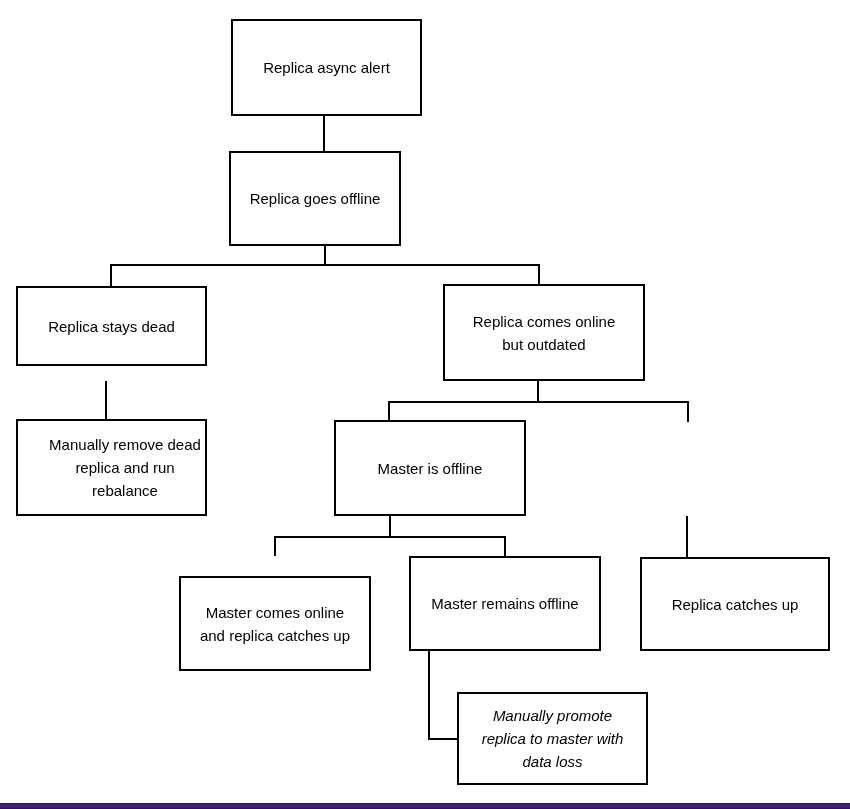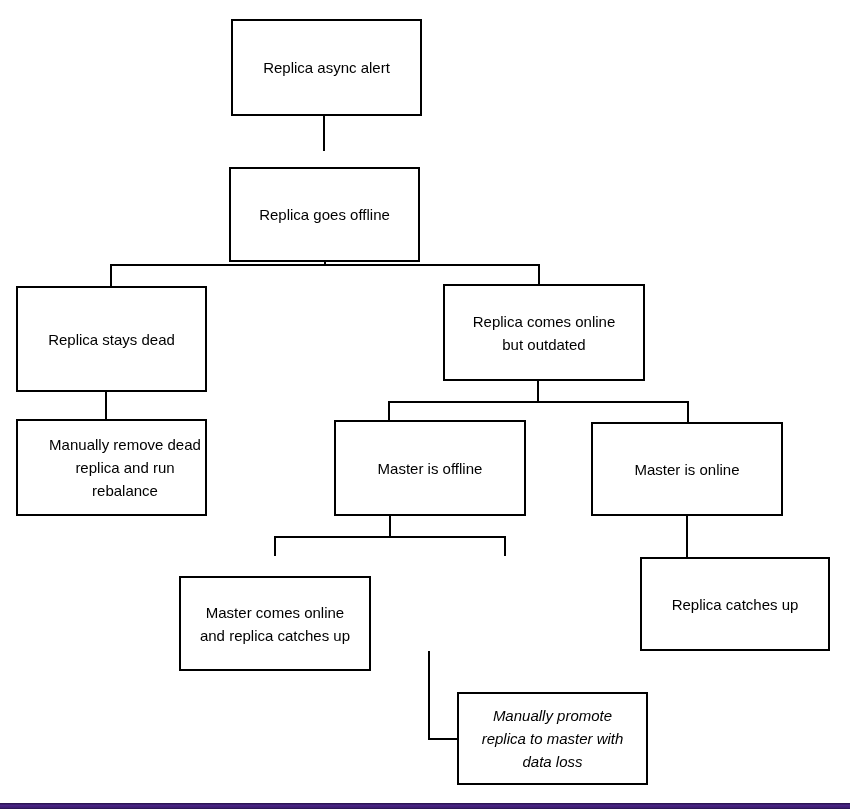--- a/index.html
+++ b/index.html
@@ -54,52 +54,52 @@
 </style>
 </head>
 <body>
 
 <div id="canvas">
 
   <div class="node" style="left:231px; top:19px; width:191px; height:97px;">
     <span>Replica async alert</span>
   </div>
 
-  <div class="node" style="left:229px; top:167px; width:191px; height:95px;text-align:center;">
+  <div class="node" style="left:229px; top:151px; width:172px; height:95px;text-align:center;">
     <span>Replica goes offline</span>
   </div>
 
-  <div class="node" style="left:16px; top:286px; width:191px; height:106px;">
+  <div class="node" style="left:16px; top:286px; width:191px; height:80px;">
     <span>Replica stays dead</span>
   </div>
 
   <div class="node" style="left:443px; top:284px; width:202px; height:97px;">
     <span>Replica comes online
 but outdated</span>
   </div>
 
   <div class="node" style="left:16px; top:419px; width:191px; height:97px;padding-left:27px;">
     <span>Manually remove dead
 replica and run
 rebalance</span>
   </div>
 
   <div class="node" style="left:294px; top:420px; width:192px; height:96px;margin-left:40px;">
     <span>Master is offline</span>
   </div>
 
-  <div class="node" style="left:591px; top:422px; width:192px; height:94px;">
-    <span>Master is online</span>
-  </div>
 
   <div class="node" style="left:179px; top:556px; width:192px; height:95px;margin-top:20px;">
     <span>Master comes online
 and replica catches up</span>
   </div>
 
+  <div class="node" style="left:409px; top:556px; width:192px; height:95px;">
+    <span>Master remains offline</span>
+  </div>
 
   <div class="node" style="left:640px; top:557px; width:190px; height:94px;">
     <span>Replica catches up</span>
   </div>
 
   <div class="node" style="left:457px; top:692px; width:191px; height:93px;font-style:italic;">
     <span>Manually promote
 replica to master with
 data loss</span>
   </div>

